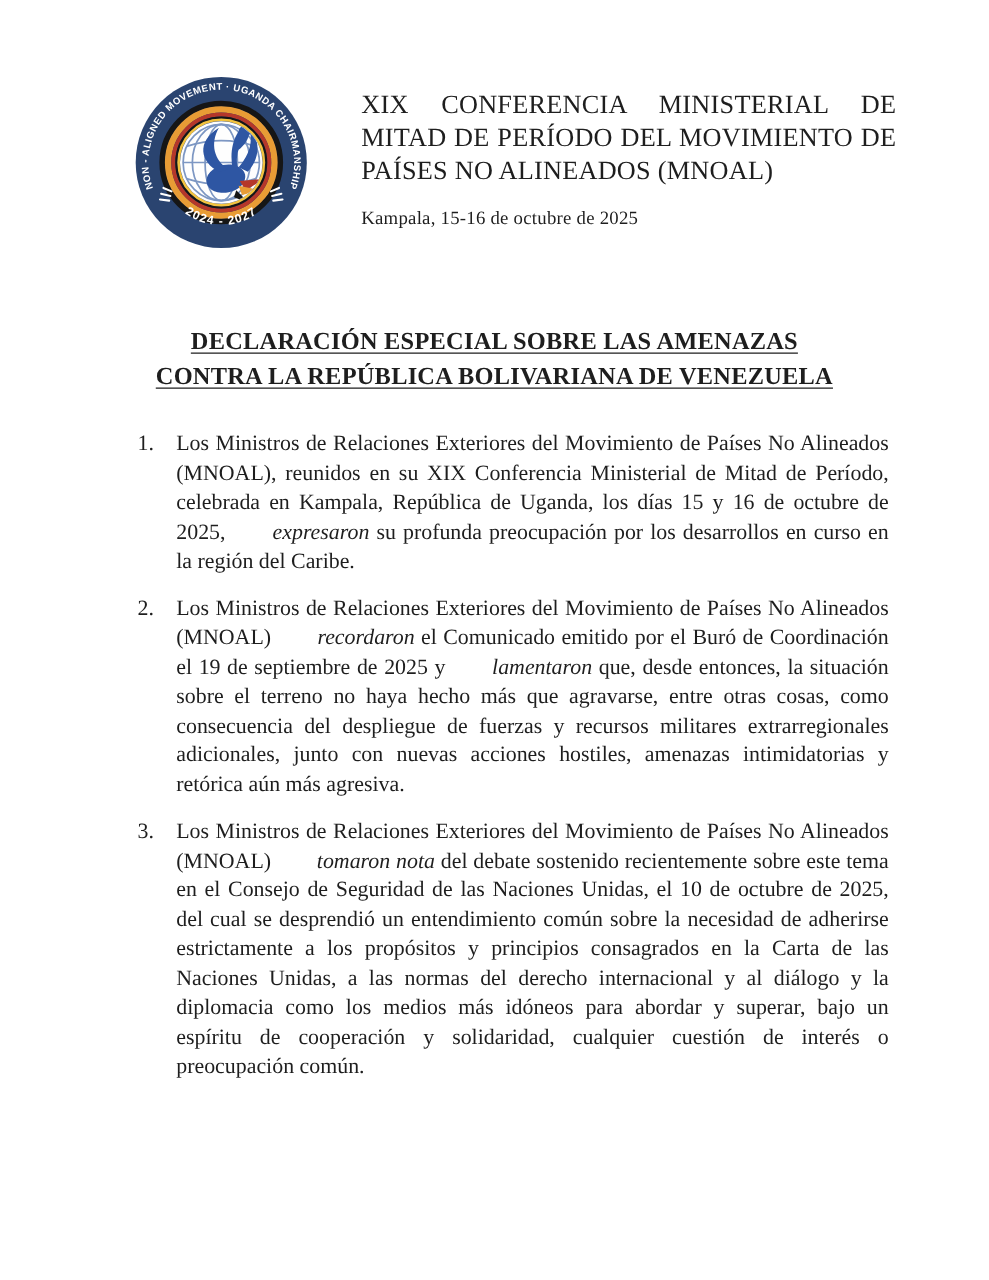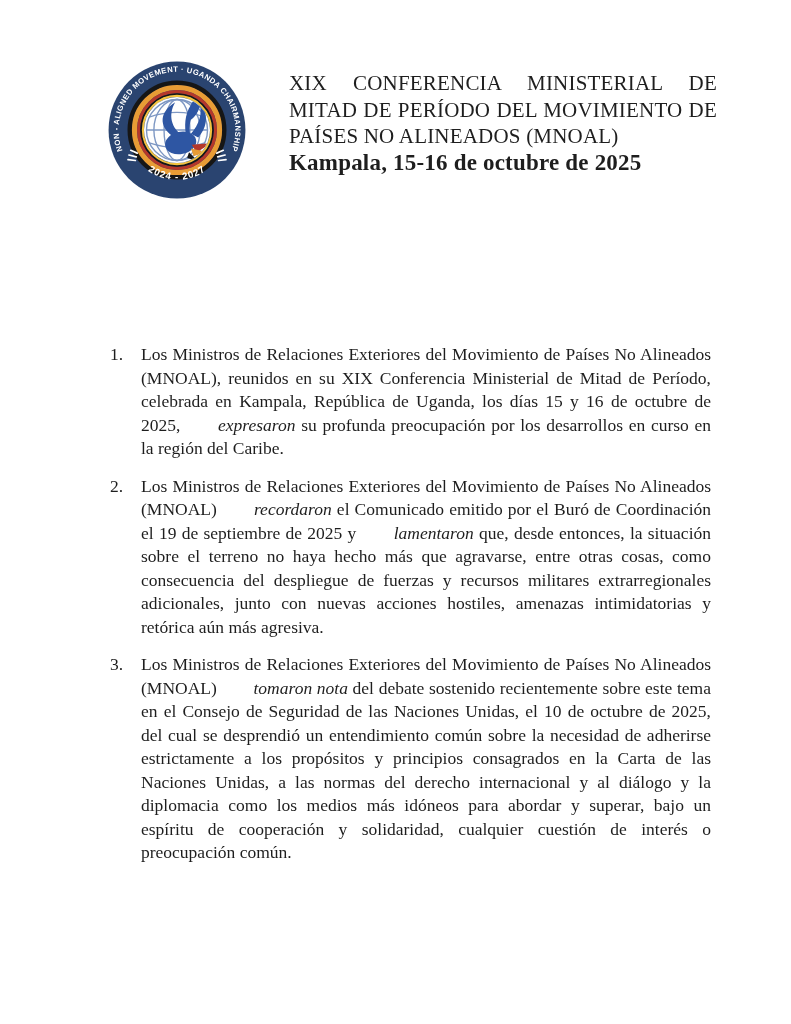--- a/index.html
+++ b/index.html
@@ -39,22 +39,23 @@
   }
   .conf-title {
     font-weight: normal;
     font-size: 21px;
     line-height: 26.5px;
     text-align: justify;
     text-align-last: left;
     letter-spacing: 0.2px;
   }
   .conf-date {
-    font-weight: bold;
-    font-size: 23px;
+    font-weight: normal;
+    font-size: 15px;
+    margin-top: 17px;
     letter-spacing: 0.2px;
   }
   .decl-heading {
     position: absolute;
     top: 260px;
     left: 0;
     width: 791px;
     text-align: center;
     font-weight: bold;
     font-size: 19.5px;
@@ -163,20 +164,24 @@
         </text>
       </svg>
     </div>
 
     <div class="header-text">
       <div class="conf-title">XIX CONFERENCIA MINISTERIAL DE MITAD DE PERÍODO DEL MOVIMIENTO DE PAÍSES NO ALINEADOS (MNOAL)</div>
       <div class="conf-date">Kampala, 15-16 de octubre de 2025</div>
     </div>
   </div>
 
+  <div class="decl-heading">
+    <div><span class="hline">DECLARACIÓN ESPECIAL SOBRE LAS AMENAZAS</span></div>
+    <div><span class="hline">CONTRA LA REPÚBLICA BOLIVARIANA DE VENEZUELA</span></div>
+  </div>
 
   <div class="paras">
     <div class="para">
       <div class="para-num">1.</div>
       <div class="para-text"><span>Los Ministros de Relaciones Exteriores del Movimiento de Países No Alineados (MNOAL), reunidos en su XIX Conferencia Ministerial de Mitad de Período, celebrada en Kampala, República de Uganda, los días 15 y 16 de octubre de 2025, </span><em>expresaron</em><span> su profunda preocupación por los desarrollos en curso en la región del Caribe.</span></div>
     </div>
     <div class="para">
       <div class="para-num">2.</div>
       <div class="para-text"><span>Los Ministros de Relaciones Exteriores del Movimiento de Países No Alineados (MNOAL) </span><em>recordaron</em><span> el Comunicado emitido por el Buró de Coordinación el 19 de septiembre de 2025 y </span><em>lamentaron</em><span> que, desde entonces, la situación sobre el terreno no haya hecho más que agravarse, entre otras cosas, como consecuencia del despliegue de fuerzas y recursos militares extrarregionales adicionales, junto con nuevas acciones hostiles, amenazas intimidatorias y retórica aún más agresiva.</span></div>
     </div>

